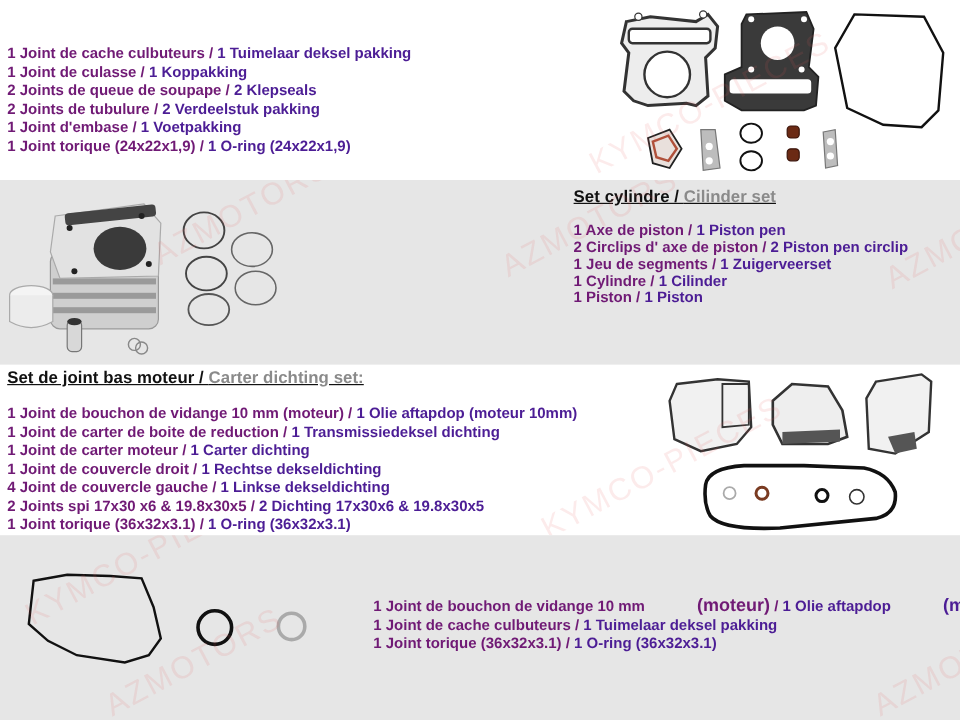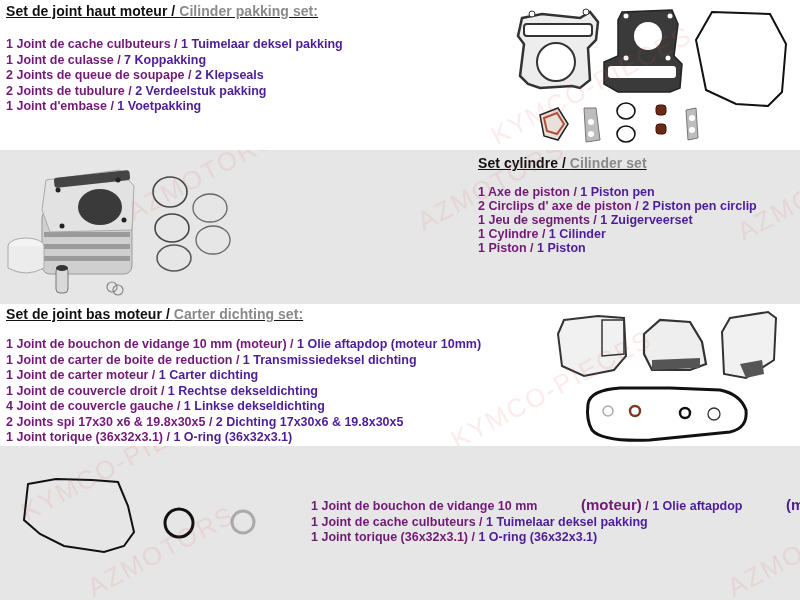--- a/index.html
+++ b/index.html
@@ -40,29 +40,27 @@
       pointer-events: none;
       letter-spacing: 2px;
     }
 
     .illus { position: absolute; }
   </style>
 </head>
 <body>
 
 <div class="section s1">
-  <div class="title" style="left:6px; top:3px;">
-    <span>Set de joint haut moteur / </span><span class="nl">Cilinder pakking set:</span>
-  </div>
   <div class="items" style="left:6px; top:37px;">
     <span class="row"><span class="fr">1 Joint de cache culbuteurs  / </span><span class="nl">1 Tuimelaar deksel pakking</span></span>
-    <span class="row"><span class="fr">1 Joint de culasse / </span><span class="nl">7 Koppakking</span></span>
+    <span class="row"><span class="fr">1 Joint de culasse / </span><span class="nl">1 Koppakking</span></span>
     <span class="row"><span class="fr">2 Joints de queue de soupape / </span><span class="nl">2 Klepseals</span></span>
     <span class="row"><span class="fr">2 Joints de tubulure / </span><span class="nl">2 Verdeelstuk pakking</span></span>
     <span class="row"><span class="fr">1 Joint d'embase / </span><span class="nl">1 Voetpakking</span></span>
+    <span class="row"><span class="fr">1 Joint torique  (24x22x1,9) / </span><span class="nl">1 O-ring (24x22x1,9)</span></span>
   </div>
   <svg class="illus" style="left:500px; top:0;" width="300" height="150" viewBox="0 0 300 150">
 
     <path d="M22 18 L42 14 L80 18 L90 12 L98 22 L96 40 L88 48 L90 80 L80 88 L72 86 L40 88 L28 84 L20 76 L24 44 L18 36 Z" fill="#ededed" stroke="#333" stroke-width="2.5"></path>
     <circle cx="56" cy="62" r="19" fill="#fff" stroke="#333" stroke-width="2"></circle>
     <rect x="24" y="24" width="68" height="12" rx="3" fill="#fff" stroke="#333" stroke-width="2"></rect>
     <circle cx="32" cy="14" r="3" fill="#fff" stroke="#333"></circle>
       <circle cx="86" cy="12" r="3" fill="#fff" stroke="#333"></circle>
 
     <path d="M122 12 L172 10 L178 24 L174 56 L182 64 L180 88 L170 92 L118 92 L104 84 L104 62 L118 56 L118 20 Z" fill="#3a3a3a" stroke="#222" stroke-width="1.5"></path>

